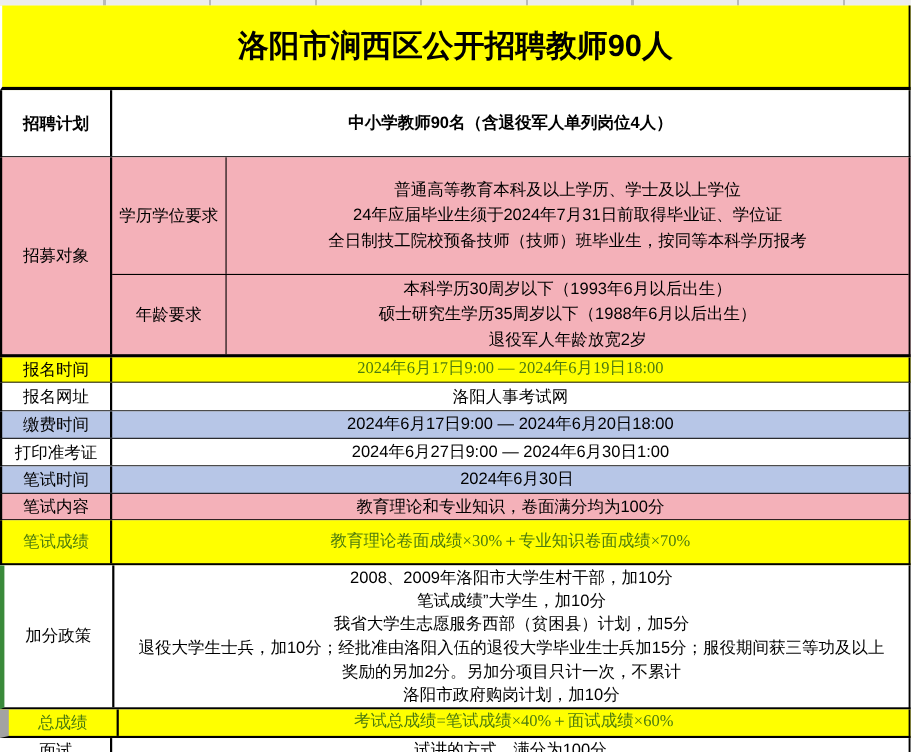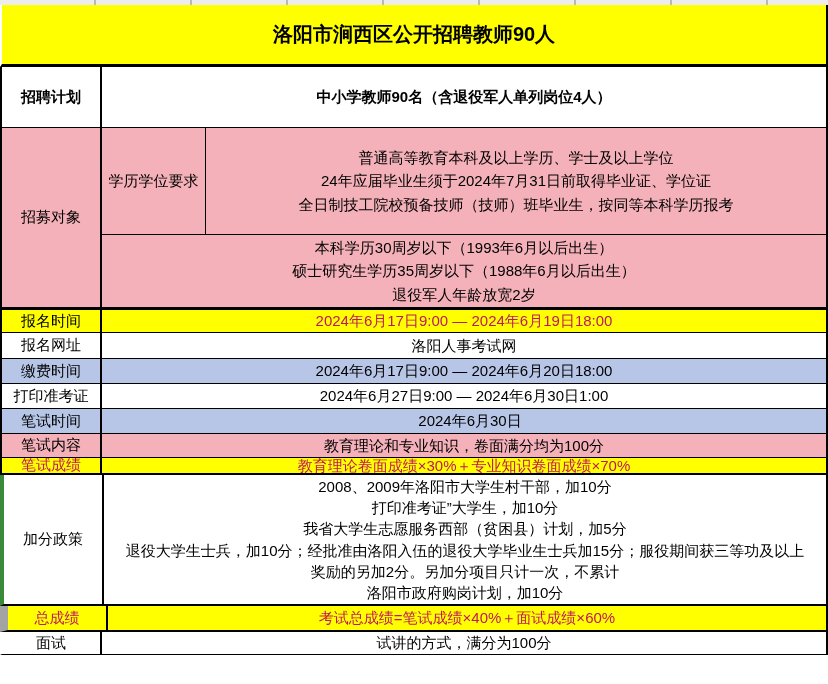--- a/index.html
+++ b/index.html
@@ -7,27 +7,27 @@
   body { font-family: "Liberation Sans", sans-serif; color: #000; }
   .sheet { position: relative; width: 828px; height: 684px; background: #fff; overflow: hidden; }
 
   .topstrip {
     height: 5px; width: 828px;
     background-color: #ededed;
     background-image: repeating-linear-gradient(90deg, #ededed 0 94px, #b9b9b9 94px 96px);
   }
 
   .banner {
-    height: 62px; width: 828px;
+    height: 77px; width: 828px;
     background: #FFFF00;
     border-left: 2px solid #fff;
     border-right: 2px solid #000;
     border-bottom: 3px solid #000;
     display: flex; align-items: center; justify-content: center;
-    font-size: 20px; font-weight: bold;
+    font-size: 28px; font-weight: bold;
   }
 
   .row {
     display: flex; width: 828px; background: #fff;
     border-left: 2px solid #000; border-right: 2px solid #000;
     border-bottom: 1px solid #000;
     font-size: 15px;
   }
   .label {
     width: 100px; flex-shrink: 0;
@@ -38,21 +38,21 @@
   .content {
     flex: 1;
     display: flex; flex-direction: column;
     align-items: center; justify-content: center;
     text-align: center; line-height: 1.55;
   }
 
   .bg-yellow { background: #FFFF00; }
   .bg-pink   { background: #F4B1B9; }
   .bg-blue   { background: #B7C6E7; }
-  .red  { color: #be185d; }
+  .red  { color: #4d7c0f; font-family: Liberation Serif, serif; }
   .bold { font-weight: bold; }
 
   .r-plan { height: 61px; }
   .r-target { height: 182px; }
   .r-target .subrows { flex: 1; display: flex; flex-direction: column; }
   .r-target .subrow { display: flex; flex: 1; }
   .r-target .subrow.edu { height: 107px; flex: none; border-bottom: 1px solid #000; }
   .sublabel {
     width: 104px; flex-shrink: 0;
     border-right: 1px solid #000;
@@ -60,21 +60,21 @@
     text-align: center;
   }
   .r-target { border-bottom-width: 3px; }
 
   .r-regtime  { height: 23px; }
   .r-regsite  { height: 26px; }
   .r-paytime  { height: 25px; }
   .r-ticket   { height: 25px; }
   .r-examtime { height: 25px; gap: 12px; }
   .r-examcont { height: 24px; }
-  .r-examscore{ height: 17px; border-bottom-width: 2px; }
+  .r-examscore{ height: 41px; border-bottom-width: 2px; }
 
   .r-bonus {
     height: 131px;
     border-left: 4px solid #3A8A3A;
     border-bottom-width: 2px;
   }
   .r-bonus .content { line-height: 1.42; }
 
   .r-total {
     height: 26px;
@@ -107,20 +107,21 @@
     <div class="subrows">
       <div class="subrow edu">
         <div class="sublabel">学历学位要求</div>
         <div class="content">
           <div>普通高等教育本科及以上学历、学士及以上学位</div>
           <div>24年应届毕业生须于2024年7月31日前取得毕业证、学位证</div>
           <div>全日制技工院校预备技师（技师）班毕业生，按同等本科学历报考</div>
         </div>
       </div>
       <div class="subrow">
+        <div class="sublabel">年龄要求</div>
         <div class="content">
           <div>本科学历30周岁以下（1993年6月以后出生）</div>
           <div>硕士研究生学历35周岁以下（1988年6月以后出生）</div>
           <div>退役军人年龄放宽2岁</div>
         </div>
       </div>
     </div>
   </div>
 
   <div class="row r-regtime bg-yellow">
@@ -169,21 +170,21 @@
     <div class="label red">笔试成绩</div>
     <div class="content red">
       <div>教育理论卷面成绩×30%＋专业知识卷面成绩×70%</div>
     </div>
   </div>
 
   <div class="row r-bonus">
     <div class="label">加分政策</div>
     <div class="content">
       <div>2008、2009年洛阳市大学生村干部，加10分</div>
-      <div>打印准考证”大学生，加10分</div>
+      <div>笔试成绩”大学生，加10分</div>
       <div>我省大学生志愿服务西部（贫困县）计划，加5分</div>
       <div>退役大学生士兵，加10分；经批准由洛阳入伍的退役大学毕业生士兵加15分；服役期间获三等功及以上</div>
       <div>奖励的另加2分。另加分项目只计一次，不累计</div>
       <div>洛阳市政府购岗计划，加10分</div>
     </div>
   </div>
 
   <div class="row r-total bg-yellow">
     <div class="label red">总成绩</div>
     <div class="content red">

